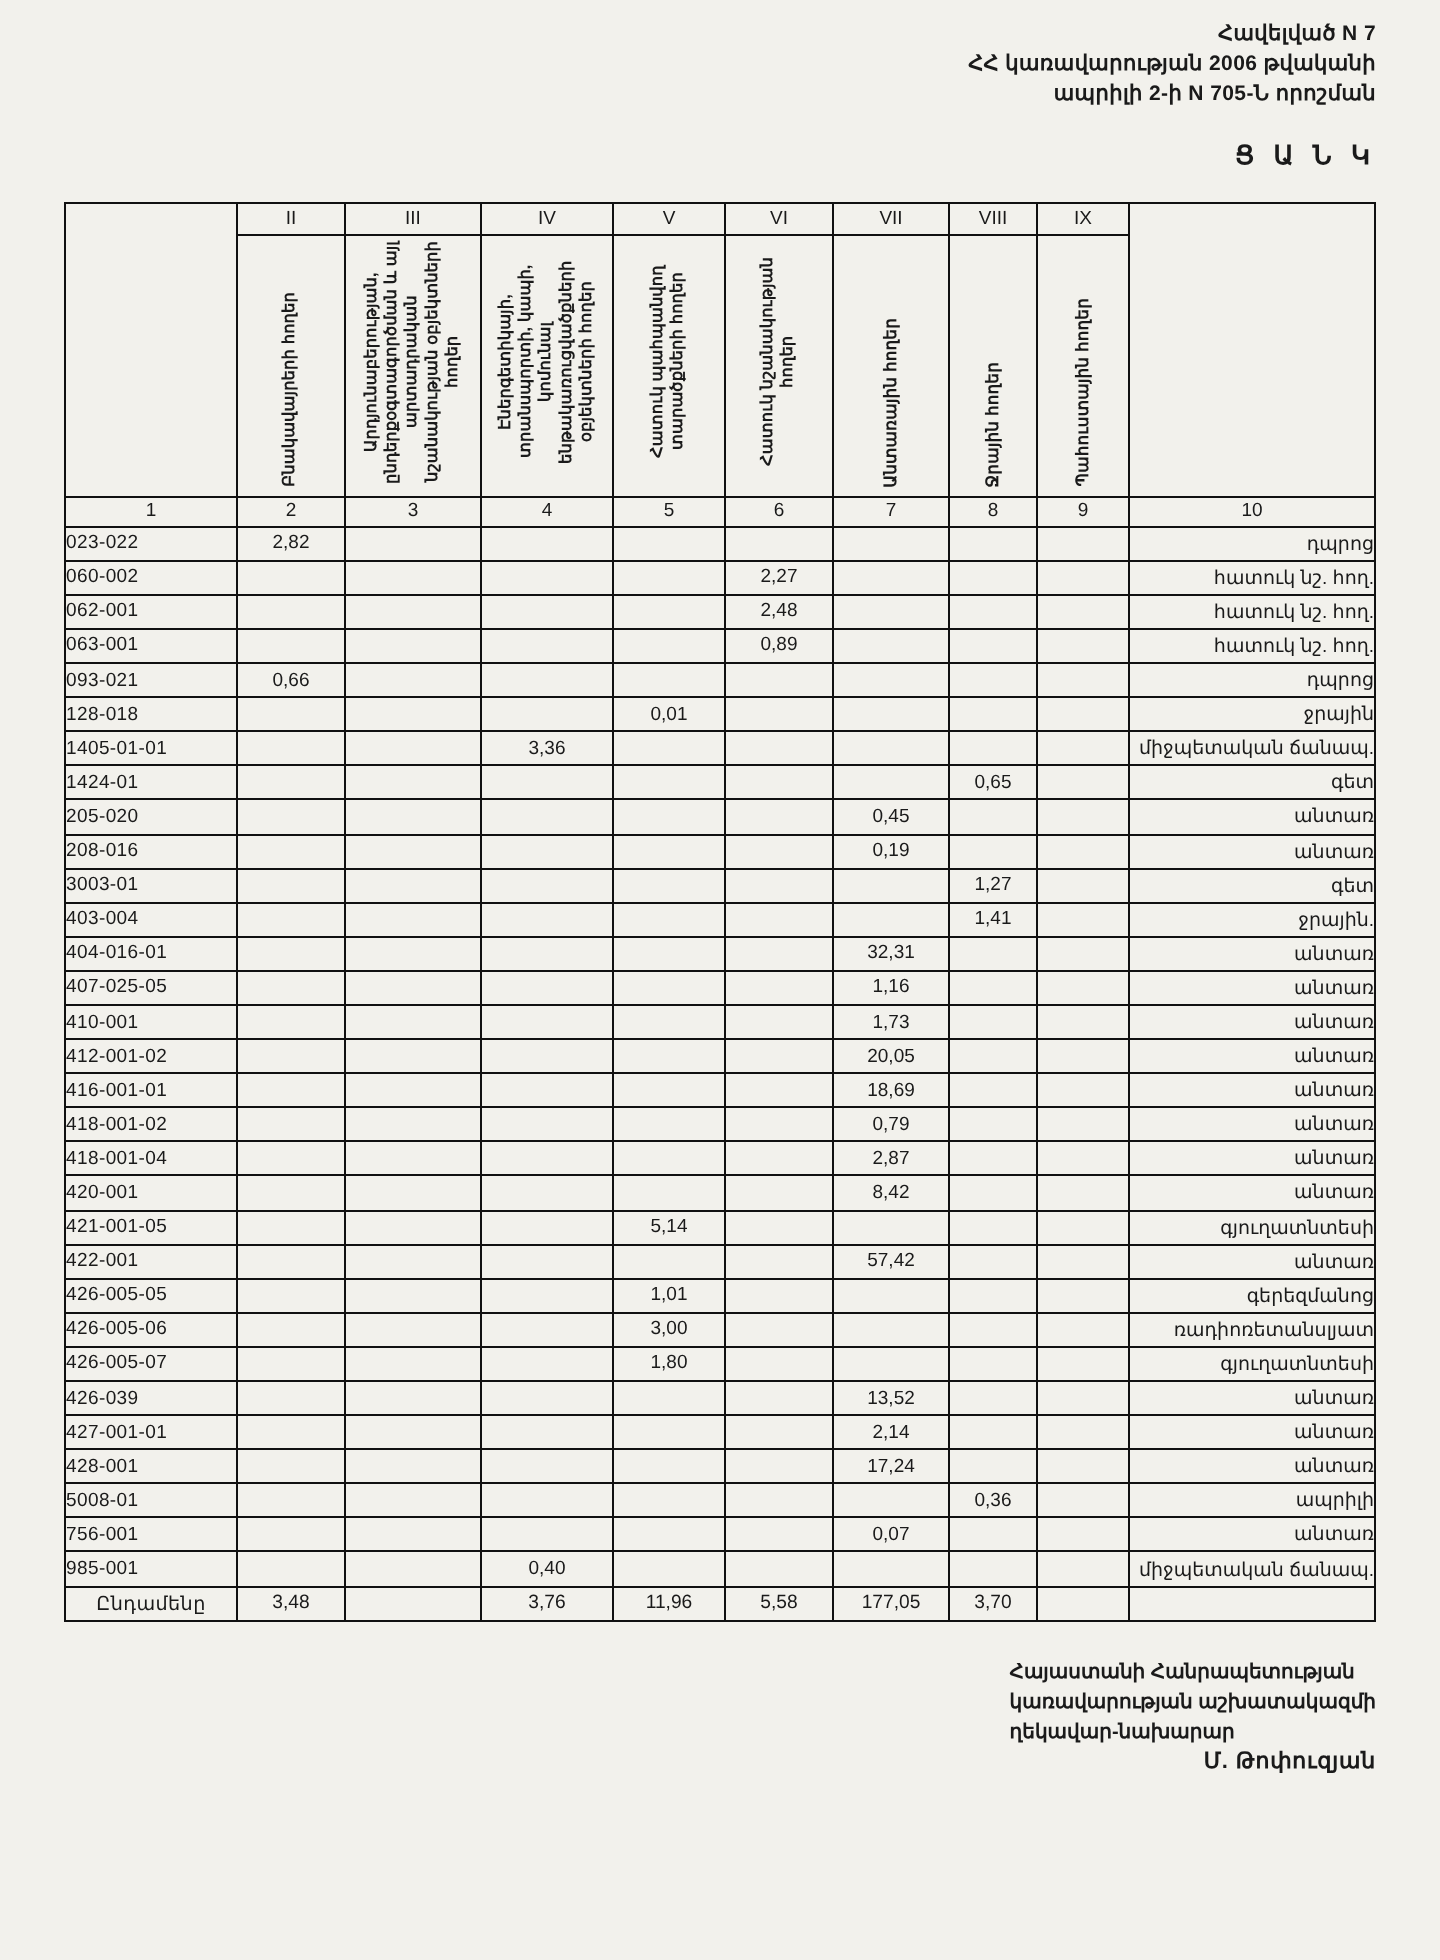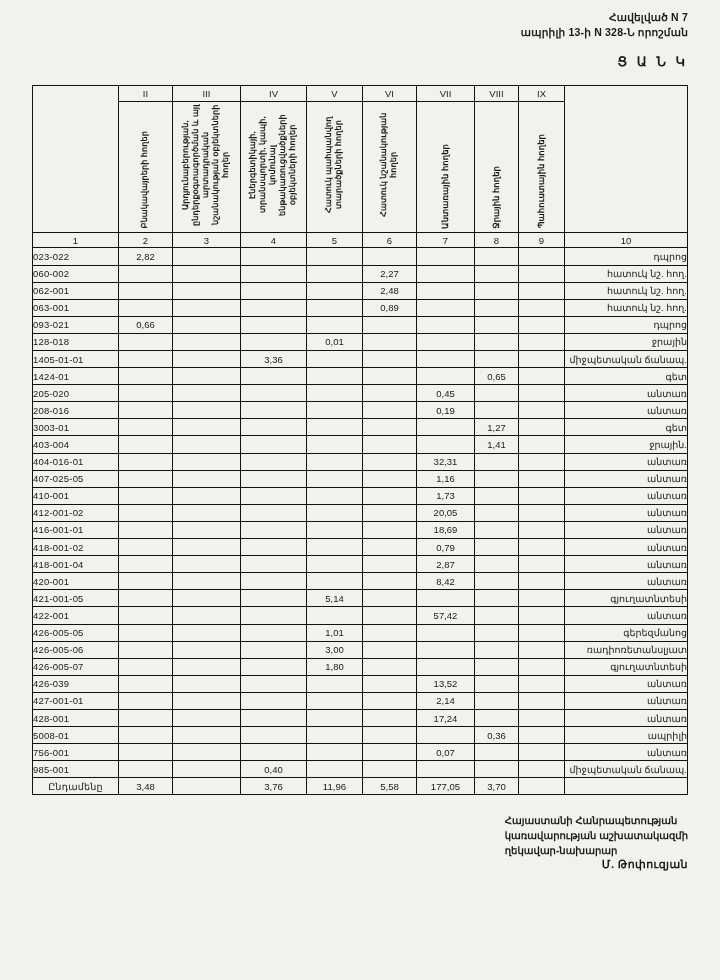--- a/index.html
+++ b/index.html
@@ -65,21 +65,22 @@
   .footer .left { font-size:10px; line-height:1.5; font-weight:bold; }
   .footer .right { font-size:11px; font-weight:bold; letter-spacing:0.4px; }
 </style>
 </head>
 <body>
 
 <div class="page">
 
   <div class="topright">
     <div>Հավելված N 7</div>
-    <div>ապրիլի 13-ի N 328-Ն որոշման</div>
+    <div>ՀՀ կառավարության 2006 թվականի</div>
+    <div>ապրիլի 2-ի N 705-Ն որոշման</div>
   </div>
 
   <div class="doc-kind">Ց Ա Ն Կ</div>
 
 
   <table class="main">
     <colgroup>
       <col class="c1">
         <col class="c2">
         <col class="c3">

